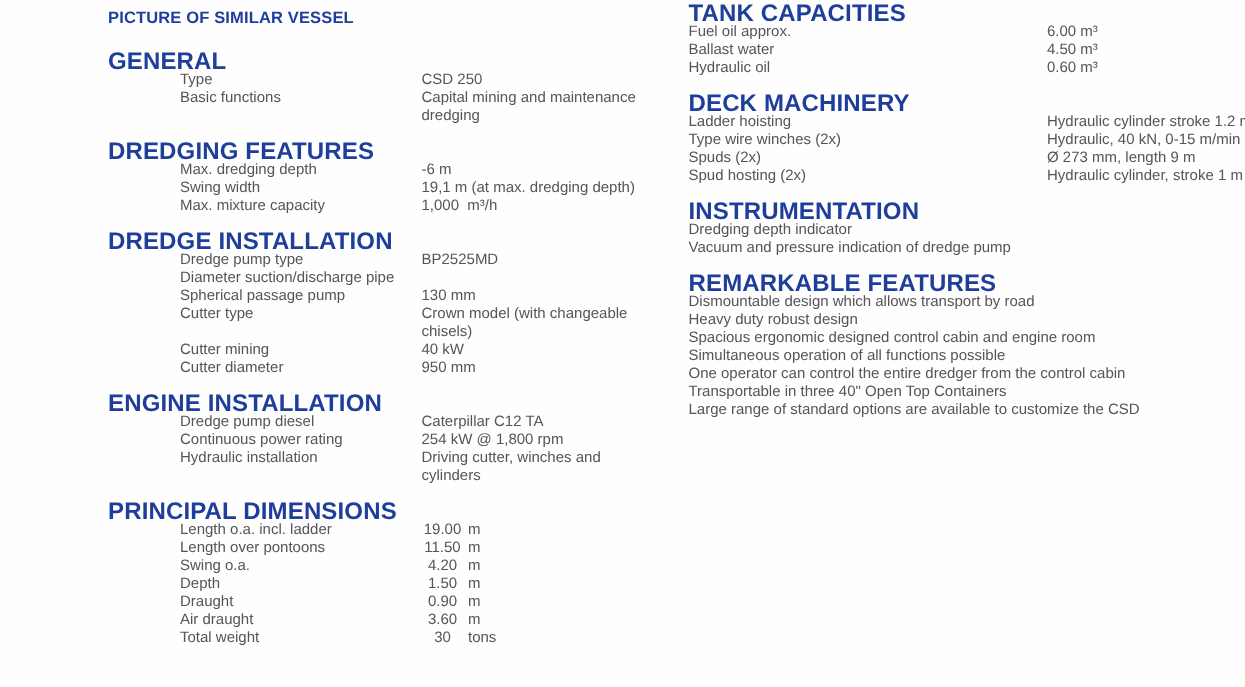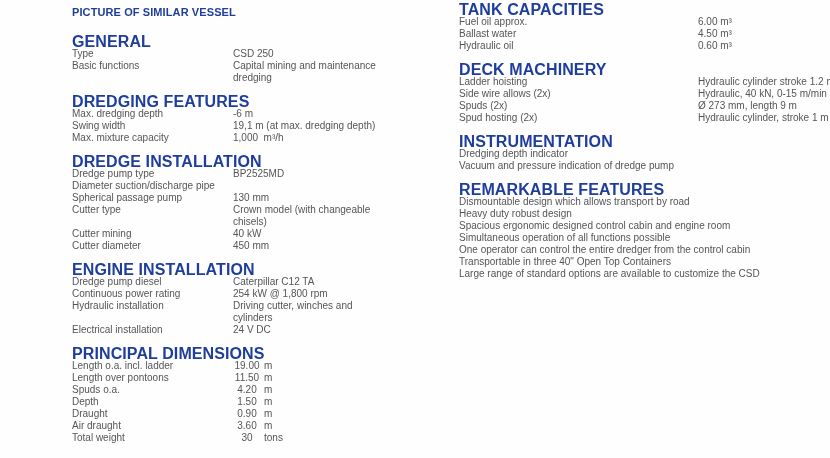--- a/index.html
+++ b/index.html
@@ -49,21 +49,21 @@
   }
   .row {
     display: flex;
     align-items: flex-start;
     font-size: 10px;
     line-height: 12px;
   }
   .label {
     flex: 0 0 auto;
   }
-  .col-left .label { width: 161px; }
+  .col-left .label { width: 161px; margin-left: 48px; }
   .col-right .label { width: 208px; }
   .value {
     white-space: pre-wrap;
   }
   .col-left .value { width: 172px; }
   .col-right .value { width: 186px; white-space: pre; padding-left: 31px; }
   .dim-num {
     display: inline-block;
     width: 28px;
     text-align: center;
@@ -132,57 +132,53 @@
         <span class="label">Cutter type</span>
         <span class="value">Crown model (with changeable
 chisels)</span>
       </div>
       <div class="row">
         <span class="label">Cutter mining</span>
         <span class="value">40 kW</span>
       </div>
       <div class="row">
         <span class="label">Cutter diameter</span>
-        <span class="value">450 mm</span>
+        <span class="value">950 mm</span>
       </div>
     </div>
 
     <div class="section">
       <div class="section-title">ENGINE INSTALLATION</div>
       <div class="row">
         <span class="label">Dredge pump diesel</span>
         <span class="value">Caterpillar C12 TA</span>
       </div>
       <div class="row">
         <span class="label">Continuous power rating</span>
         <span class="value">254 kW @ 1,800 rpm</span>
       </div>
       <div class="row">
         <span class="label">Hydraulic installation</span>
         <span class="value">Driving cutter, winches and
 cylinders</span>
       </div>
-      <div class="row">
-        <span class="label">Electrical installation</span>
-        <span class="value">24 V DC</span>
-      </div>
     </div>
 
     <div class="section">
       <div class="section-title">PRINCIPAL DIMENSIONS</div>
       <div class="row">
         <span class="label">Length o.a. incl. ladder</span>
         <span class="value"><span class="dim-num">19.00</span><span class="dim-unit">m</span></span>
       </div>
       <div class="row">
         <span class="label">Length over pontoons</span>
         <span class="value"><span class="dim-num">11.50</span><span class="dim-unit">m</span></span>
       </div>
       <div class="row">
-        <span class="label">Spuds o.a.</span>
+        <span class="label">Swing o.a.</span>
         <span class="value"><span class="dim-num">4.20</span><span class="dim-unit">m</span></span>
       </div>
       <div class="row">
         <span class="label">Depth</span>
         <span class="value"><span class="dim-num">1.50</span><span class="dim-unit">m</span></span>
       </div>
       <div class="row">
         <span class="label">Draught</span>
         <span class="value"><span class="dim-num">0.90</span><span class="dim-unit">m</span></span>
       </div>
@@ -216,21 +212,21 @@
       </div>
     </div>
 
     <div class="section">
       <div class="section-title">DECK MACHINERY</div>
       <div class="row">
         <span class="label">Ladder hoisting</span>
         <span class="value">Hydraulic cylinder stroke 1.2 m</span>
       </div>
       <div class="row">
-        <span class="label">Side wire allows (2x)</span>
+        <span class="label">Type wire winches (2x)</span>
         <span class="value">Hydraulic, 40 kN, 0-15 m/min</span>
       </div>
       <div class="row">
         <span class="label">Spuds (2x)</span>
         <span class="value">Ø 273 mm, length 9 m</span>
       </div>
       <div class="row">
         <span class="label">Spud hosting (2x)</span>
         <span class="value">Hydraulic cylinder, stroke 1 m</span>
       </div>

